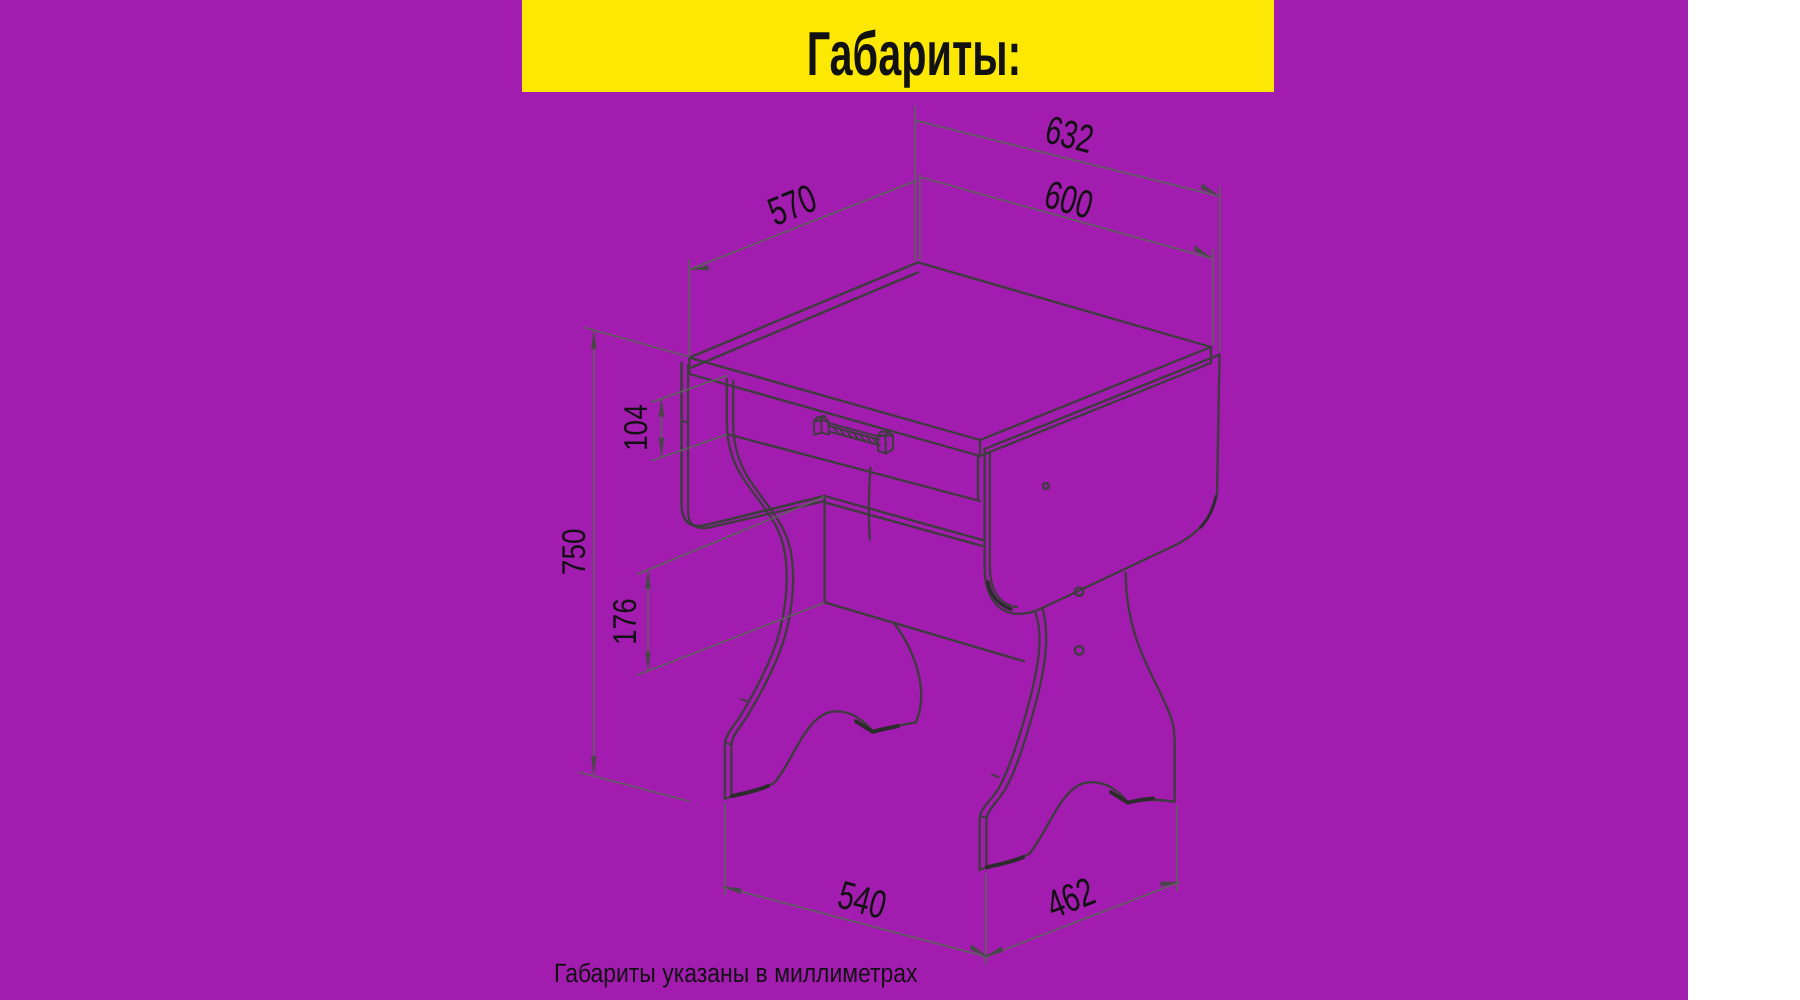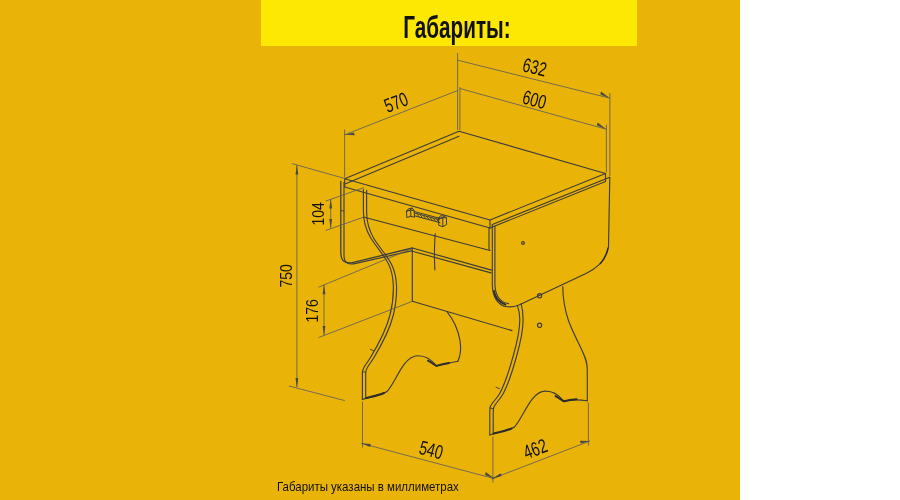--- a/index.html
+++ b/index.html
@@ -1,16 +1,16 @@
 <!DOCTYPE html>
 <html><head>
 <meta charset="utf-8">
 <style>
   html,body{margin:0;padding:0;background:#ffffff;}
-  #page{position:relative;width:740px;height:500px;background:#eab308;overflow:hidden;
+  #page{position:relative;width:844px;height:500px;background:#a21caf;overflow:hidden;
         font-family:"Liberation Sans", sans-serif;}
   svg{position:absolute;left:0;top:0;}
   text{font-family:"Liberation Sans", sans-serif;fill:#111;}
 </style>
 </head>
 <body>
 <div id="page">
 <svg width="900" height="500" viewBox="0 0 900 500">
 
   <g>

